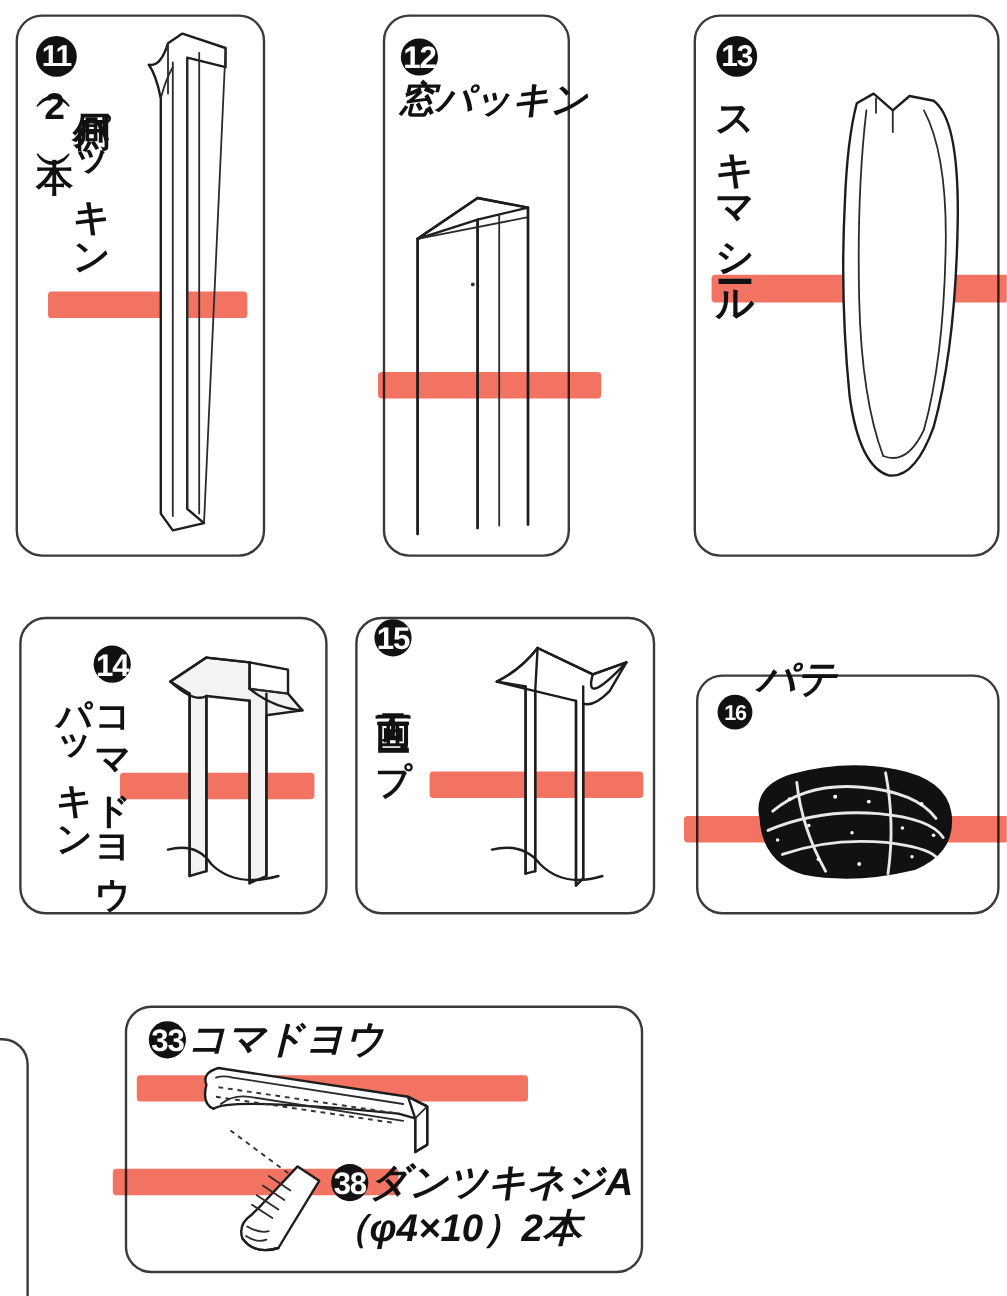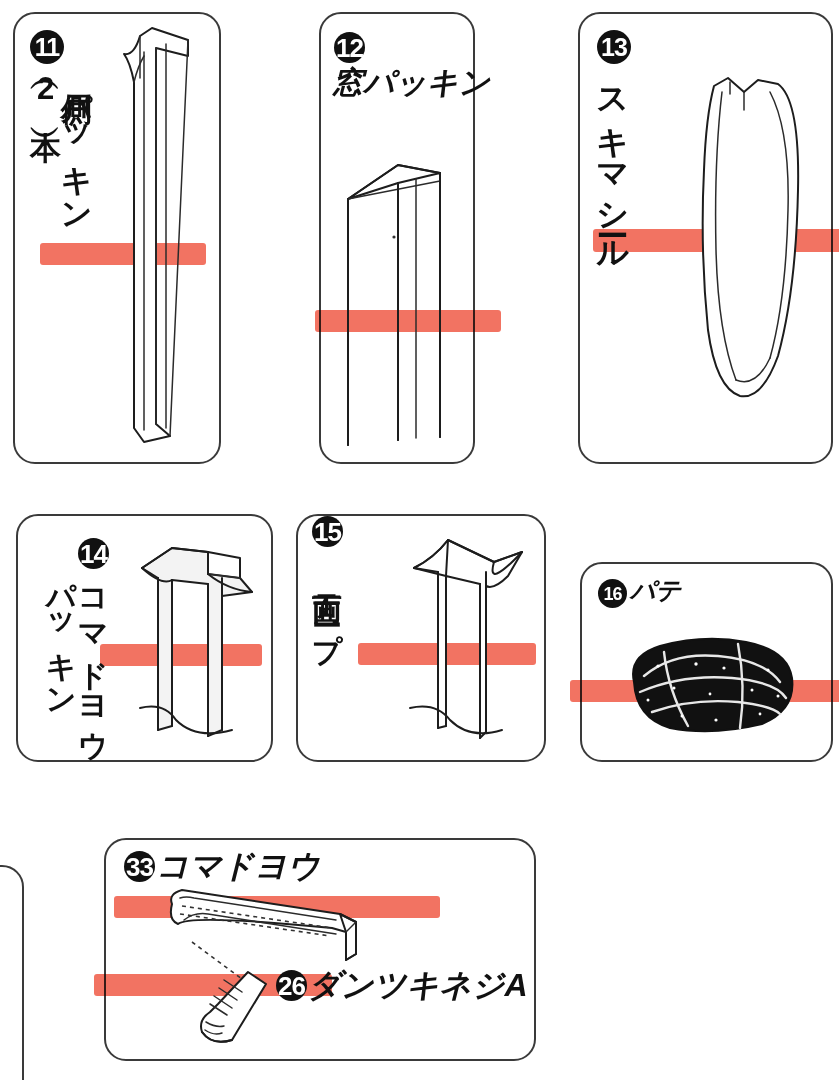--- a/index.html
+++ b/index.html
@@ -170,21 +170,21 @@
       <path class="ln" d="M24 40 Q44 30 58 12"></path>
       <path class="ln" d="M104 34 Q96 62 132 24"></path>
       <path class="ln" d="M20 180 Q46 174 60 192 Q80 212 112 202"></path>
     </svg>
   </div>
   <div class="hl" style="left:358px;top:643px;width:178px;height:22px;"></div>
 
   <div class="panel" style="left:580px;top:562px;width:253px;height:200px;">
   </div>
   <div class="num sz-sm" style="left:598px;top:579px;">16</div>
-  <div class="lbl horiz" style="left:630px;top:577px;font-size:25px;">パテ</div>
+  <div class="lbl horiz" style="left:630px;top:548px;font-size:33px;">パテ</div>
   <div class="art" style="left:612px;top:630px;width:200px;height:110px;">
     <svg width="200" height="110" viewBox="0 0 200 110">
       <path class="putty-dark" d="M22 52 Q16 26 48 16 Q92 4 134 12 Q176 20 180 48 Q184 80 150 94 Q100 106 58 98 Q24 88 22 52 Z"></path>
       <path class="putty-lt" d="M32 46 Q60 22 106 26 Q152 30 168 52"></path>
       <path class="putty-lt" d="M28 62 Q70 44 120 48 Q164 52 174 68"></path>
       <path class="putty-lt" d="M40 82 Q80 68 126 72 Q160 76 168 84"></path>
       <path class="putty-lt" d="M52 22 Q56 60 76 96"></path>
       <path class="putty-lt" d="M126 14 Q134 56 128 98"></path>
       <g class="speck">
         <circle cx="46" cy="36" r="1.6"></circle>
@@ -236,19 +236,20 @@
       <path class="ln-thin" d="M32 12 L50 24"></path>
       <path class="ln-thin" d="M27 20 L45 32"></path>
       <path class="ln-thin" d="M22 28 L40 40"></path>
       <path class="ln-thin" d="M18 36 L35 47"></path>
       <path class="ln" d="M10 64 Q20 78 40 72"></path>
       <path class="ln-thin" d="M14 54 Q24 60 32 58"></path>
       <path class="ln-thin" d="M13 62 Q22 68 30 65"></path>
     </svg>
   </div>
 
-  <div class="num sz-md" style="left:276px;top:970px;">26</div>
+  <div class="num sz-md" style="left:276px;top:970px;">38</div>
   <div class="lbl horiz" style="left:308px;top:968px;font-size:32px;">ダンツキネジA</div>
+  <div class="lbl horiz" style="left:276px;top:1006px;font-size:32px;">（φ4×10）2本</div>
 
   <div class="hl" style="left:114px;top:896px;width:326px;height:22px;"></div>
   <div class="hl" style="left:94px;top:974px;width:238px;height:22px;"></div>
 
 </div>
 
 </body></html>

